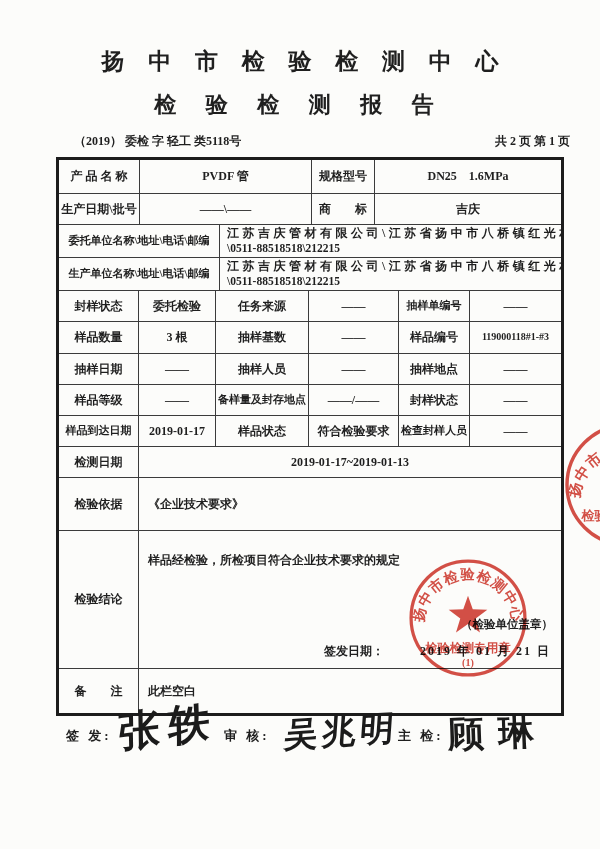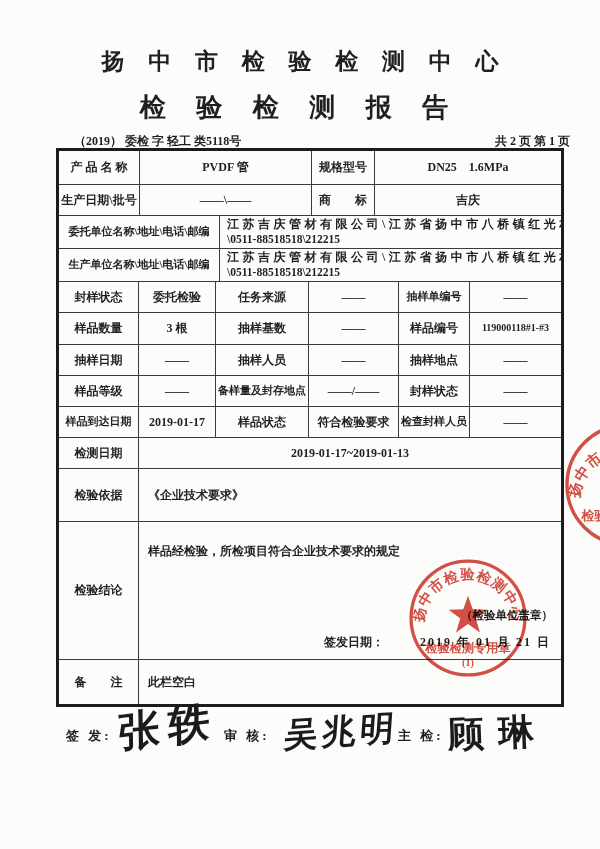--- a/index.html
+++ b/index.html
@@ -10,31 +10,31 @@
     color:#1f1f1f;
   }
   
   .org-title{
     position:absolute; top:46px; left:0; width:100%;
     text-align:center; font-size:23px; font-weight:bold;
     letter-spacing:9px; padding-left:9px; box-sizing:border-box;
   }
   .report-title{
     position:absolute; top:90px; left:0; width:100%;
-    text-align:center; font-size:26px; font-weight:bold;
+    text-align:center; font-size:22px; font-weight:bold;
     letter-spacing:12px; padding-left:0; box-sizing:border-box;
   }
   .doc-line{
     position:absolute; top:133px; left:74px; right:30px;
     display:flex; justify-content:space-between;
     font-size:12px; font-weight:bold;
   }
   
   .tbl{
-    position:absolute; left:56px; top:148px; width:502px;
+    position:absolute; left:56px; top:157px; width:502px;
     border:3px solid #1c1c1c; box-sizing:content-box;
     font-size:12px;
   }
   .trow{display:flex; width:502px;}
   .trow + .trow{border-top:1px solid #3b3b3b;}
   .cell{
     display:flex; align-items:center; justify-content:center;
     box-sizing:border-box; text-align:center; overflow:hidden;
     line-height:1.25;
   }

